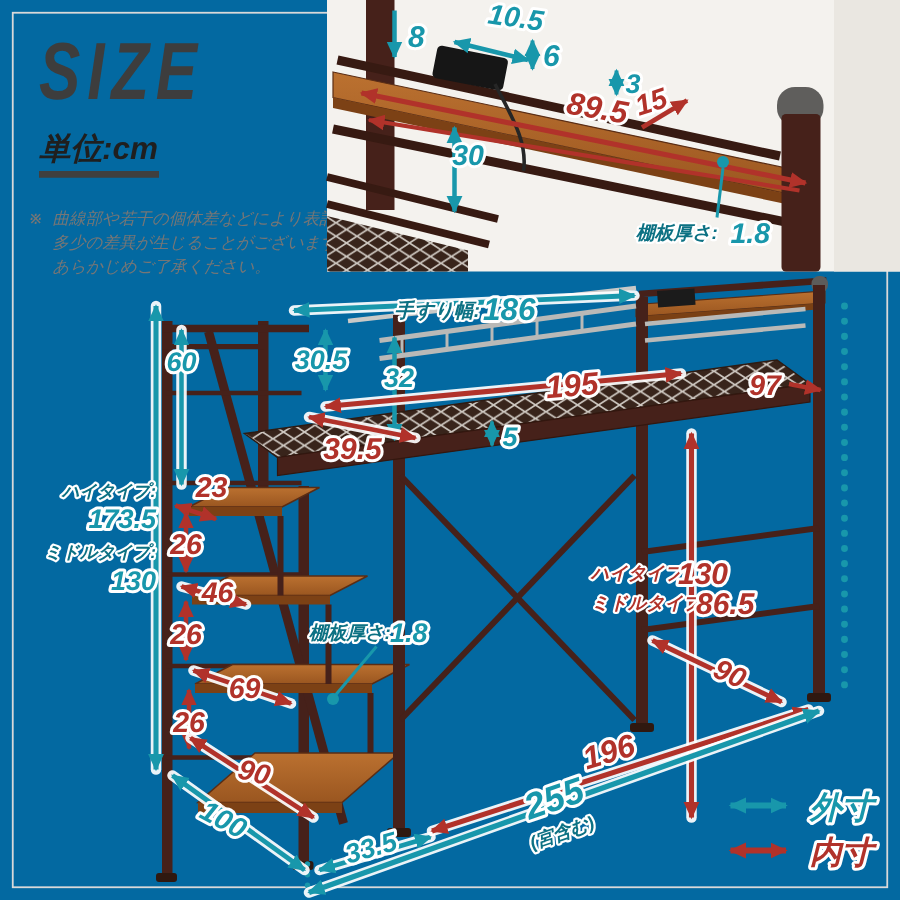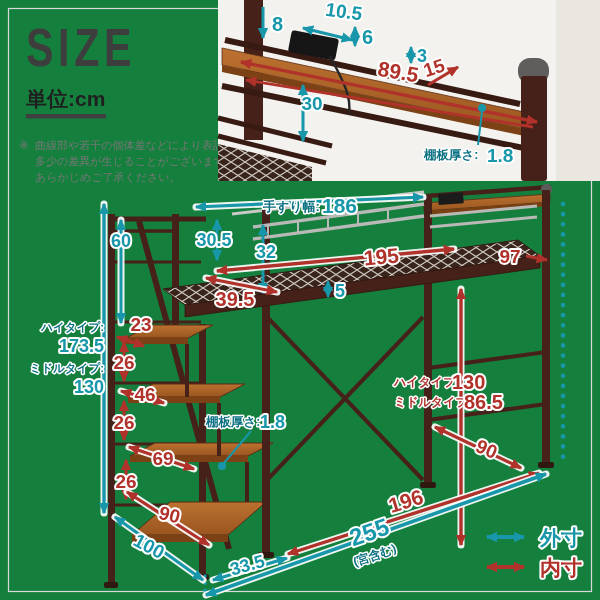--- a/index.html
+++ b/index.html
@@ -1,16 +1,16 @@
 <!DOCTYPE html>
 <html lang="ja"><head>
 <meta charset="utf-8">
 <style>
   html,body{margin:0;padding:0;background:#fff;}
-  #stage{position:relative;width:600px;height:600px;background:#15803d;overflow:hidden;}
+  #stage{position:relative;width:600px;height:600px;background:#0369a1;overflow:hidden;font-style:italic;}
   svg{display:block;}
   text{font-family:"Liberation Sans","DejaVu Sans",sans-serif;}
   .tv{fill:#1897ab;font-weight:bold;stroke:#ffffff;stroke-width:4;paint-order:stroke;stroke-linejoin:round;}
   .rv{fill:#b1322a;font-weight:bold;stroke:#ffffff;stroke-width:4;paint-order:stroke;stroke-linejoin:round;}
   .tl{fill:#0c7183;font-weight:bold;stroke:#ffffff;stroke-width:3;paint-order:stroke;stroke-linejoin:round;}
   .rl{fill:#b1322a;font-weight:bold;stroke:#ffffff;stroke-width:3;paint-order:stroke;stroke-linejoin:round;}
   .dimT{stroke:#1897ab;fill:none;}
   .dimR{stroke:#b1322a;fill:none;}
   .wu{stroke:#ffffff;stroke-width:7;fill:none;stroke-linecap:round;opacity:.92;}
   .dotted{stroke:#1897ab;stroke-width:4.6;stroke-dasharray:0.1 10;stroke-linecap:round;fill:none;}

